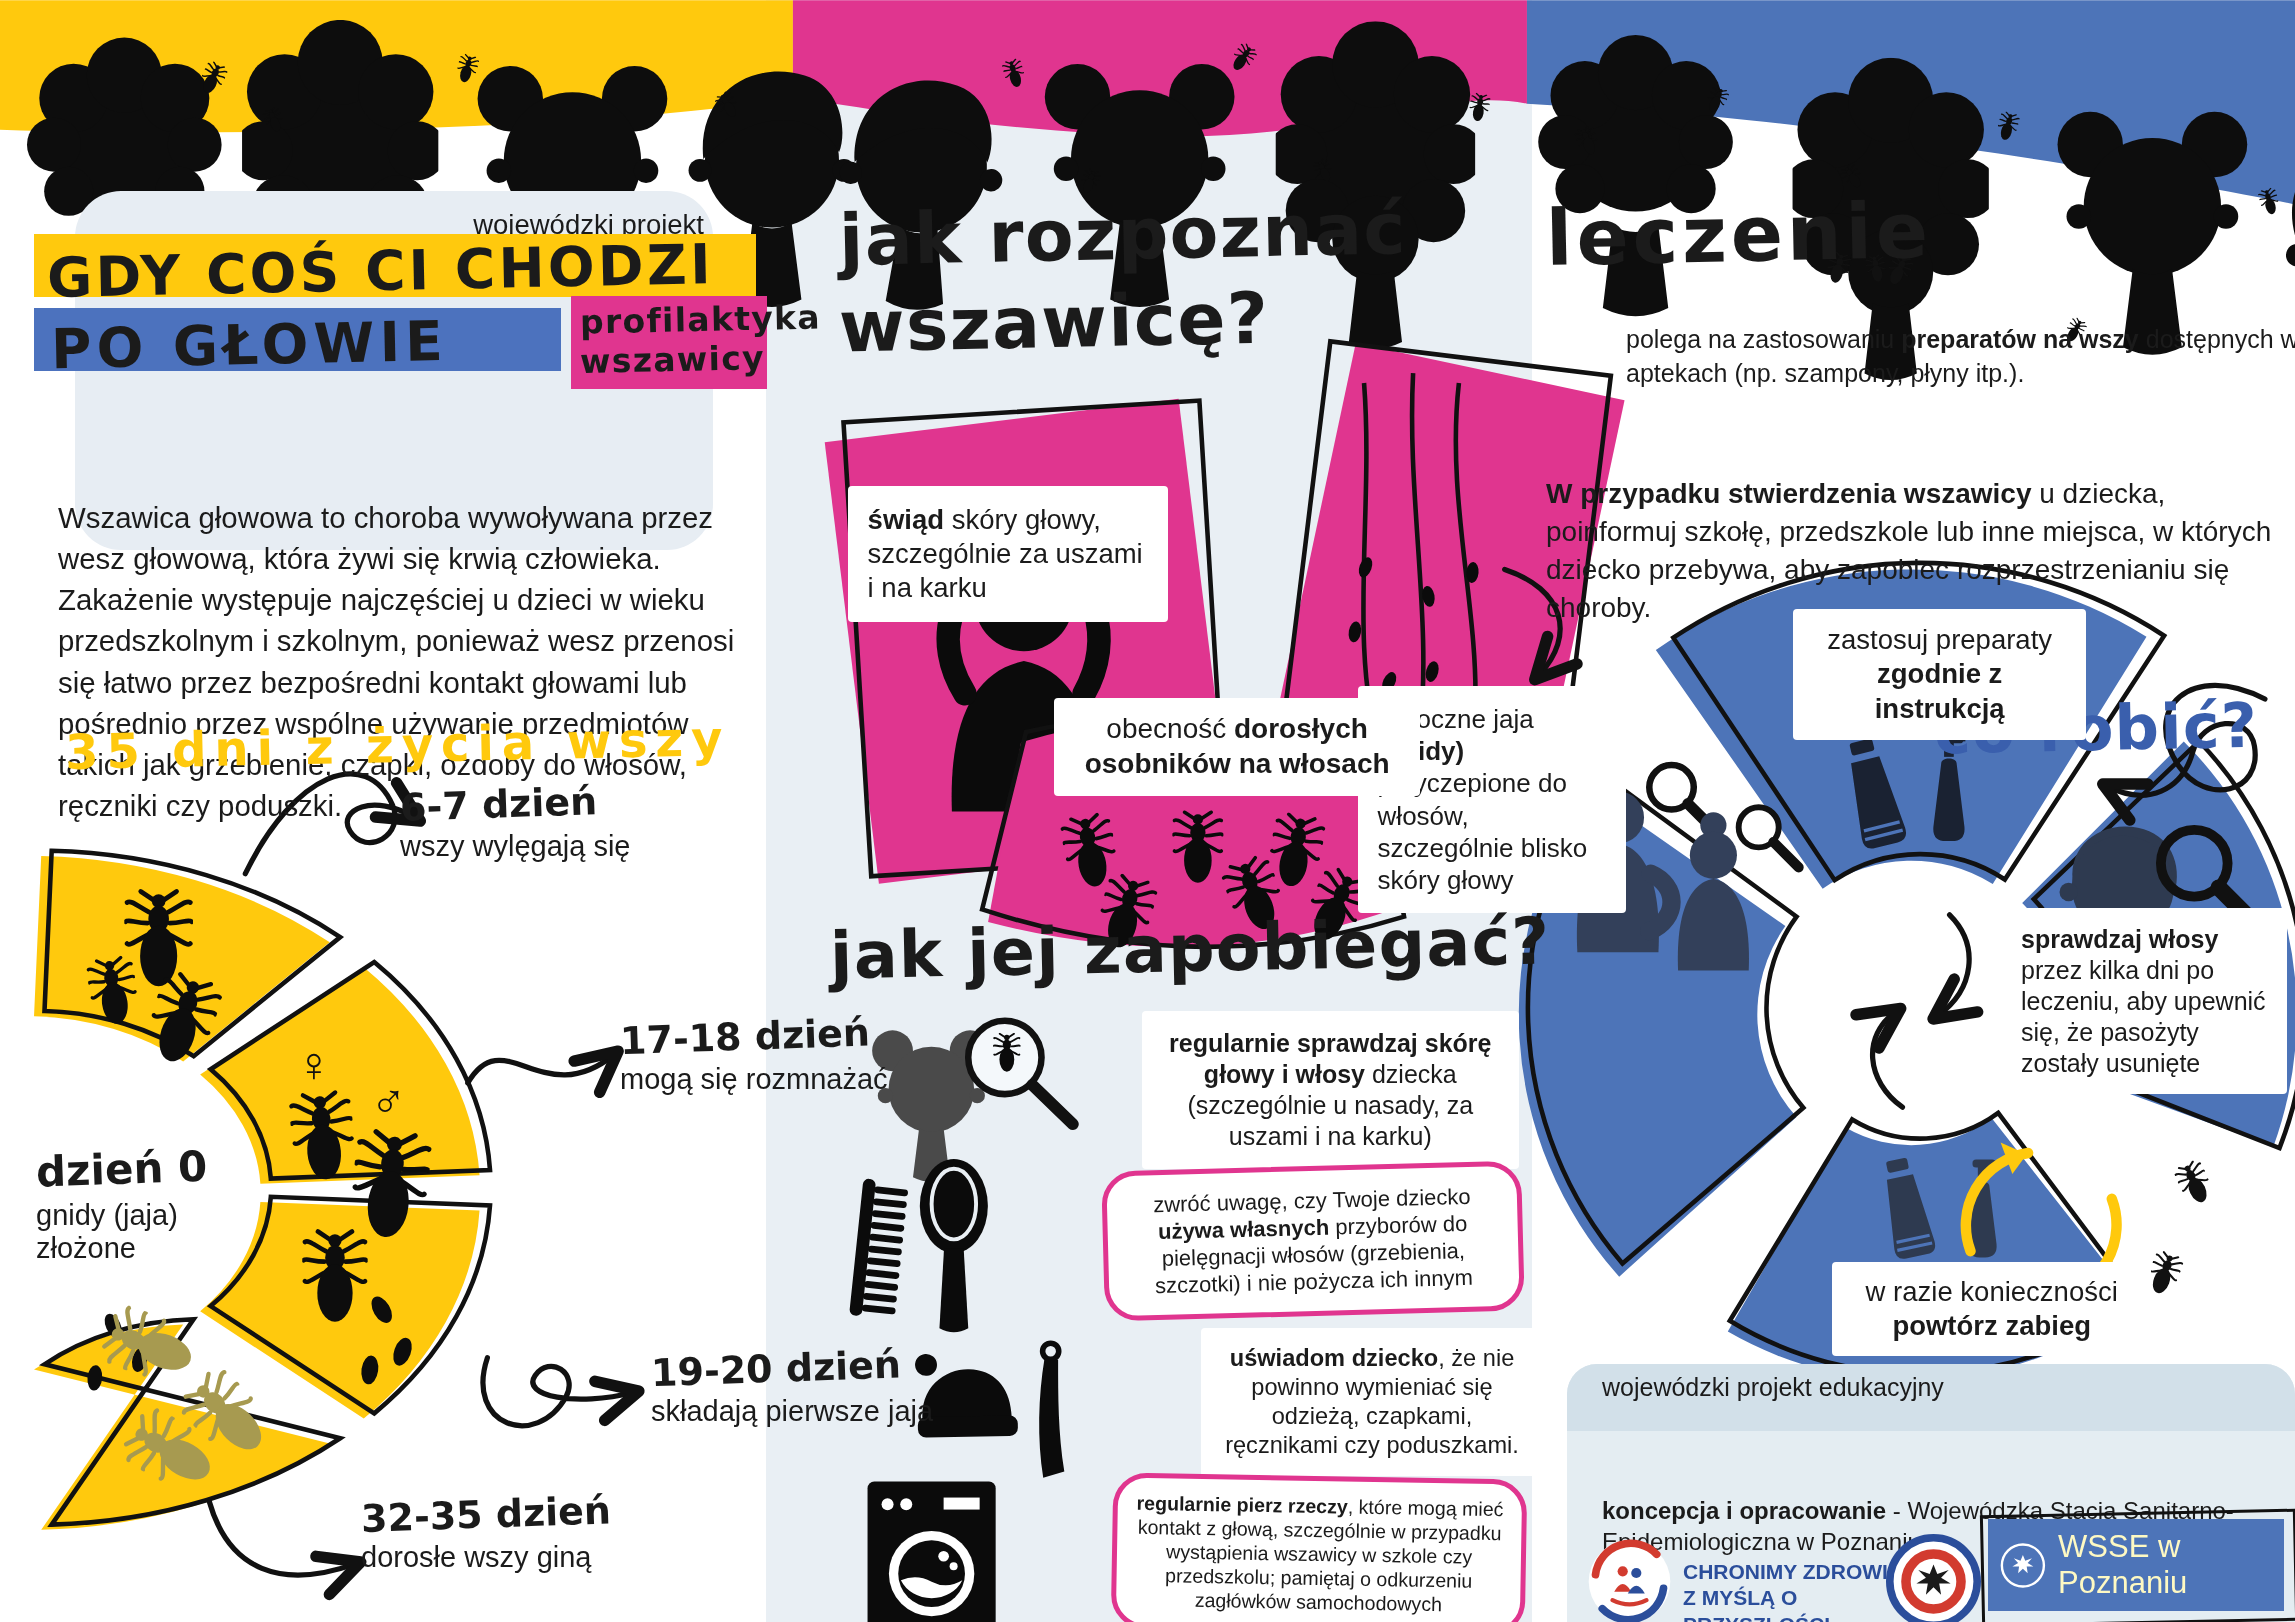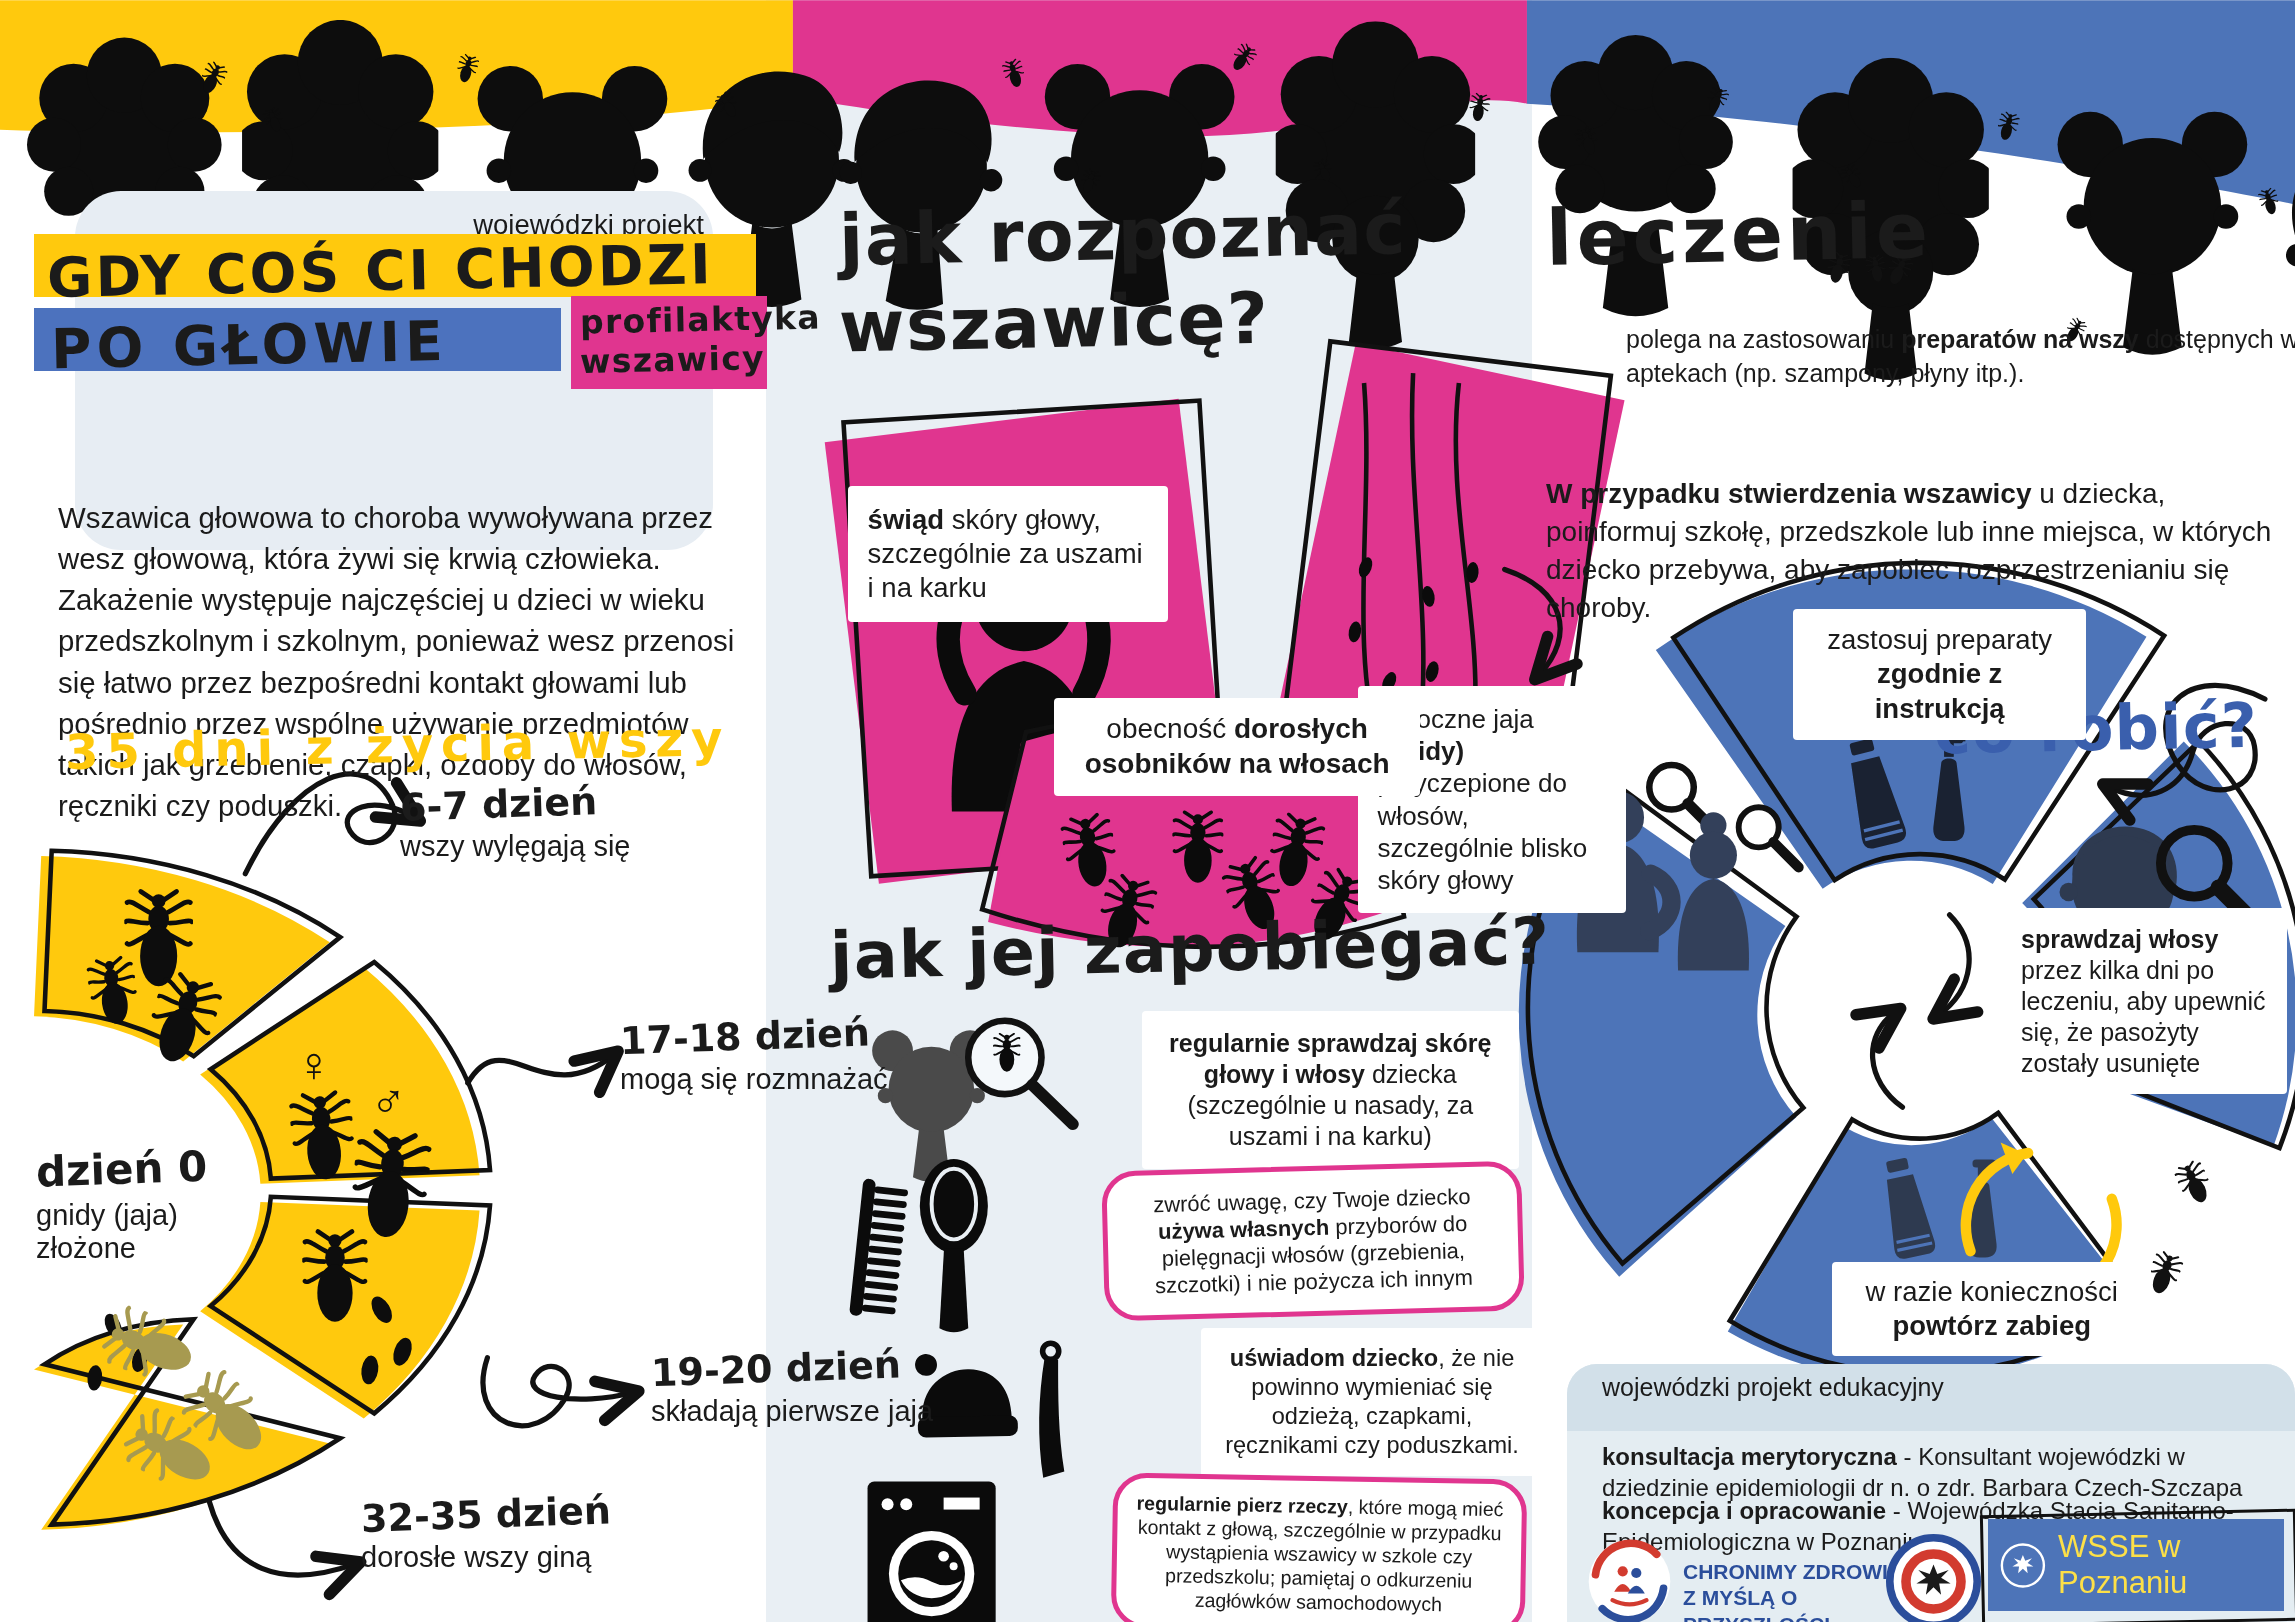--- a/index.html
+++ b/index.html
@@ -579,23 +579,20 @@
       <b>sprawdzaj włosy</b><span> przez kilka dni po leczeniu, aby upewnić się, że pasożyty zostały usunięte</span>
     </div>
     <div class="card ctr" style="left:1832px;top:1262px;width:288px;padding:13px 15.7px;font-size:27.5px">
       <span>w razie konieczności</span><br>
       <b>powtórz zabieg</b>
     </div>
 
     <div style="left:1567px;top:1364px;width:728px;height:258px;background:#E4EDF2;border-radius:30px 30px 0 0"></div>
     <div style="left:1567px;top:1364px;width:728px;height:67px;background:#D2E0E9;border-radius:30px 30px 0 0"></div>
     <div style="left:1602px;top:1373px;font-size:25px">wojewódzki projekt edukacyjny</div>
-    <div style="left:1602px;top:1441px;width:654px;font-size:24px;line-height:1.3">
-      <b>konsultacja merytoryczna</b><span> - Konsultant wojewódzki w dziedzinie epidemiologii dr n. o zdr. Barbara Czech-Szczapa</span>
-    </div>
     <div style="left:1602px;top:1495px;width:654px;font-size:24px;line-height:1.3">
       <b>koncepcja i opracowanie</b><span> - Wojewódzka Stacja Sanitarno-Epidemiologiczna w Poznaniu</span>
     </div>
 
     <div style="left:1587px;top:1539px;width:85px;height:85px">
       <svg viewBox="0 0 100 100" width="85" height="85">
         <circle cx="50" cy="50" r="48" fill="#fff"></circle>
         <path d="M10,42 A42,42 0 0 1 82,18" stroke="#D23B2F" stroke-width="9" fill="none" stroke-linecap="round"></path>
         <path d="M90,58 A42,42 0 0 1 18,82" stroke="#2B4E9B" stroke-width="9" fill="none" stroke-linecap="round"></path>
         <circle cx="42" cy="38" r="6" fill="#D23B2F"></circle>
@@ -615,17 +612,17 @@
         <circle cx="50" cy="50" r="29" fill="none" stroke="#D23B2F" stroke-width="10"></circle>
         <path d="M50,32 l4,10 12,-4 -8,8 10,6 -12,0 2,12 -8,-8 -8,8 2,-12 -12,0 10,-6 -8,-8 12,4 z" fill="#1b1b1b"></path>
       </svg>
     </div>
     <div style="left:1981px;top:1512px;width:310px;height:106px;border:3.9px solid #111;transform:rotate(-1.2deg)"></div>
     <div style="left:1988px;top:1519px;width:296px;height:92px;background:#4D74B8;display:flex;align-items:center;gap:11.8px;padding-left:10.5px;box-sizing:border-box">
       <svg viewBox="0 0 100 100" width="55" height="55">
         <circle cx="50" cy="50" r="44" fill="none" stroke="#fff" stroke-width="5"></circle>
         <path d="M50,28 l5,12 14,-5 -9,10 12,7 -14,0 2,14 -10,-9 -10,9 2,-14 -14,0 12,-7 -9,-10 14,5 z" fill="#fff"></path>
       </svg>
-      <span style="font-size:31px;color:#fde047">WSSE w Poznaniu</span>
+      <span style="font-size:31px;color:#fef9c3">WSSE w Poznaniu</span>
     </div>
   </div>
 </div>
 
 
 </body></html>

